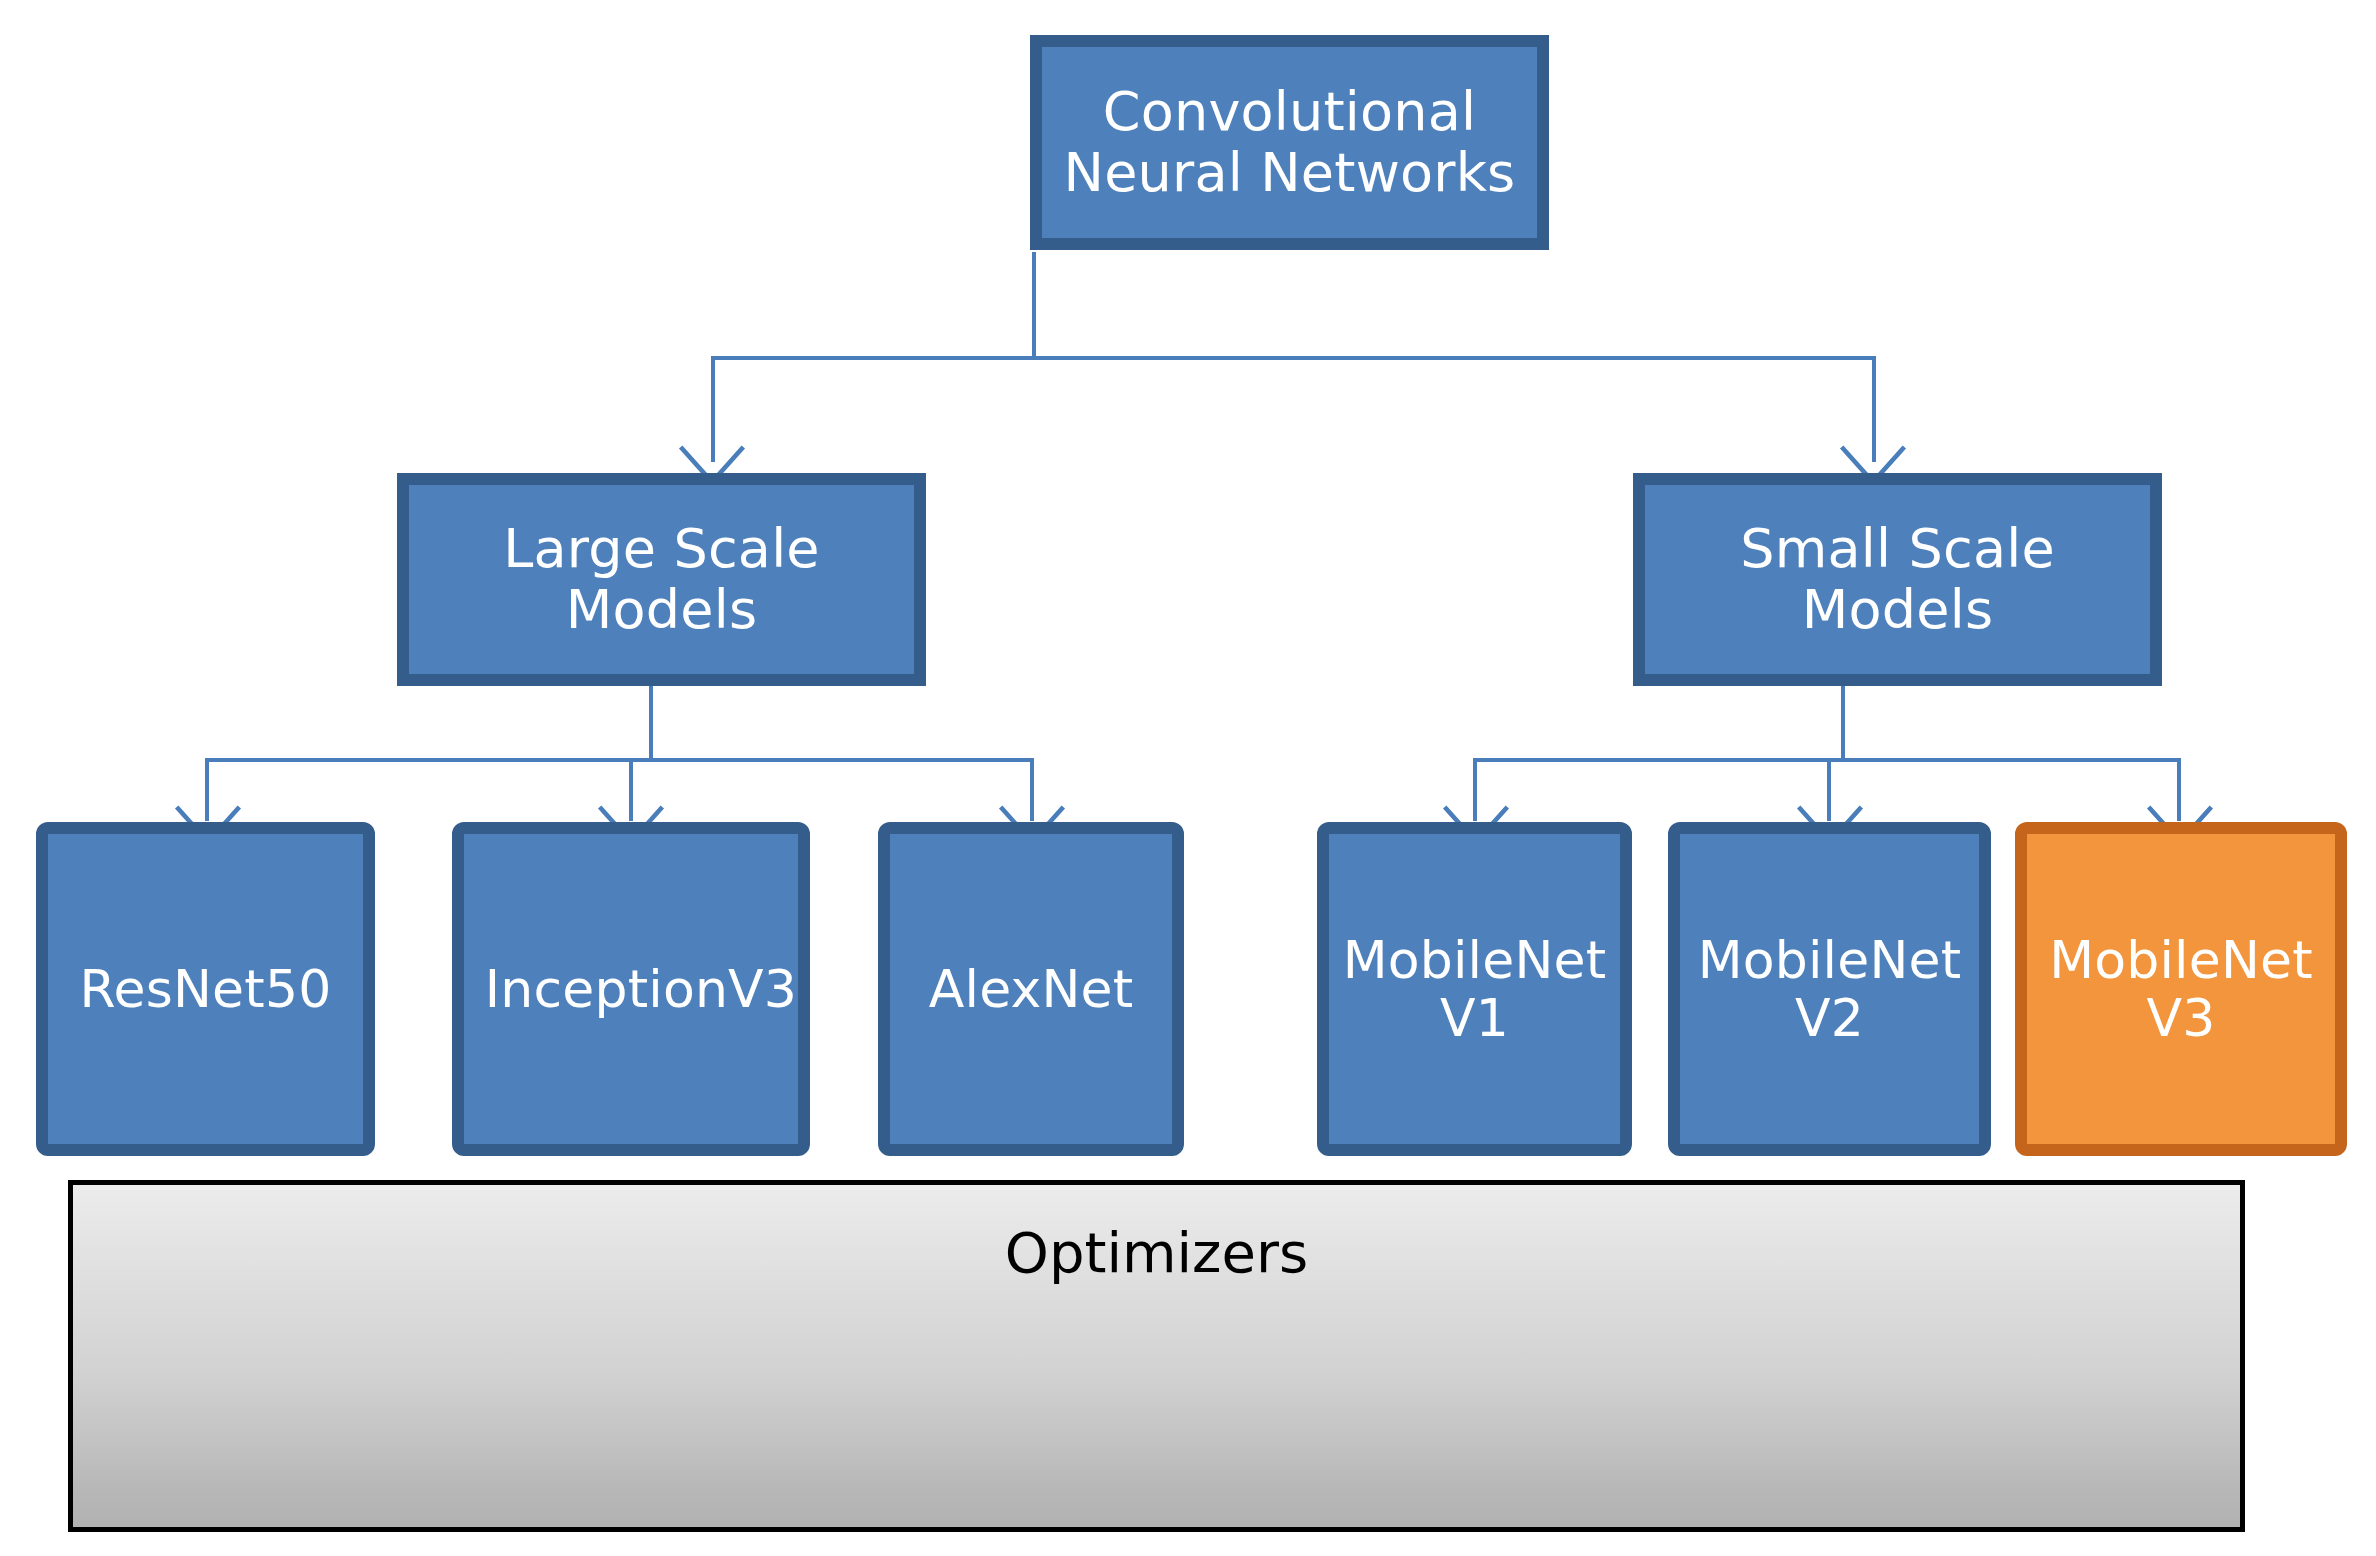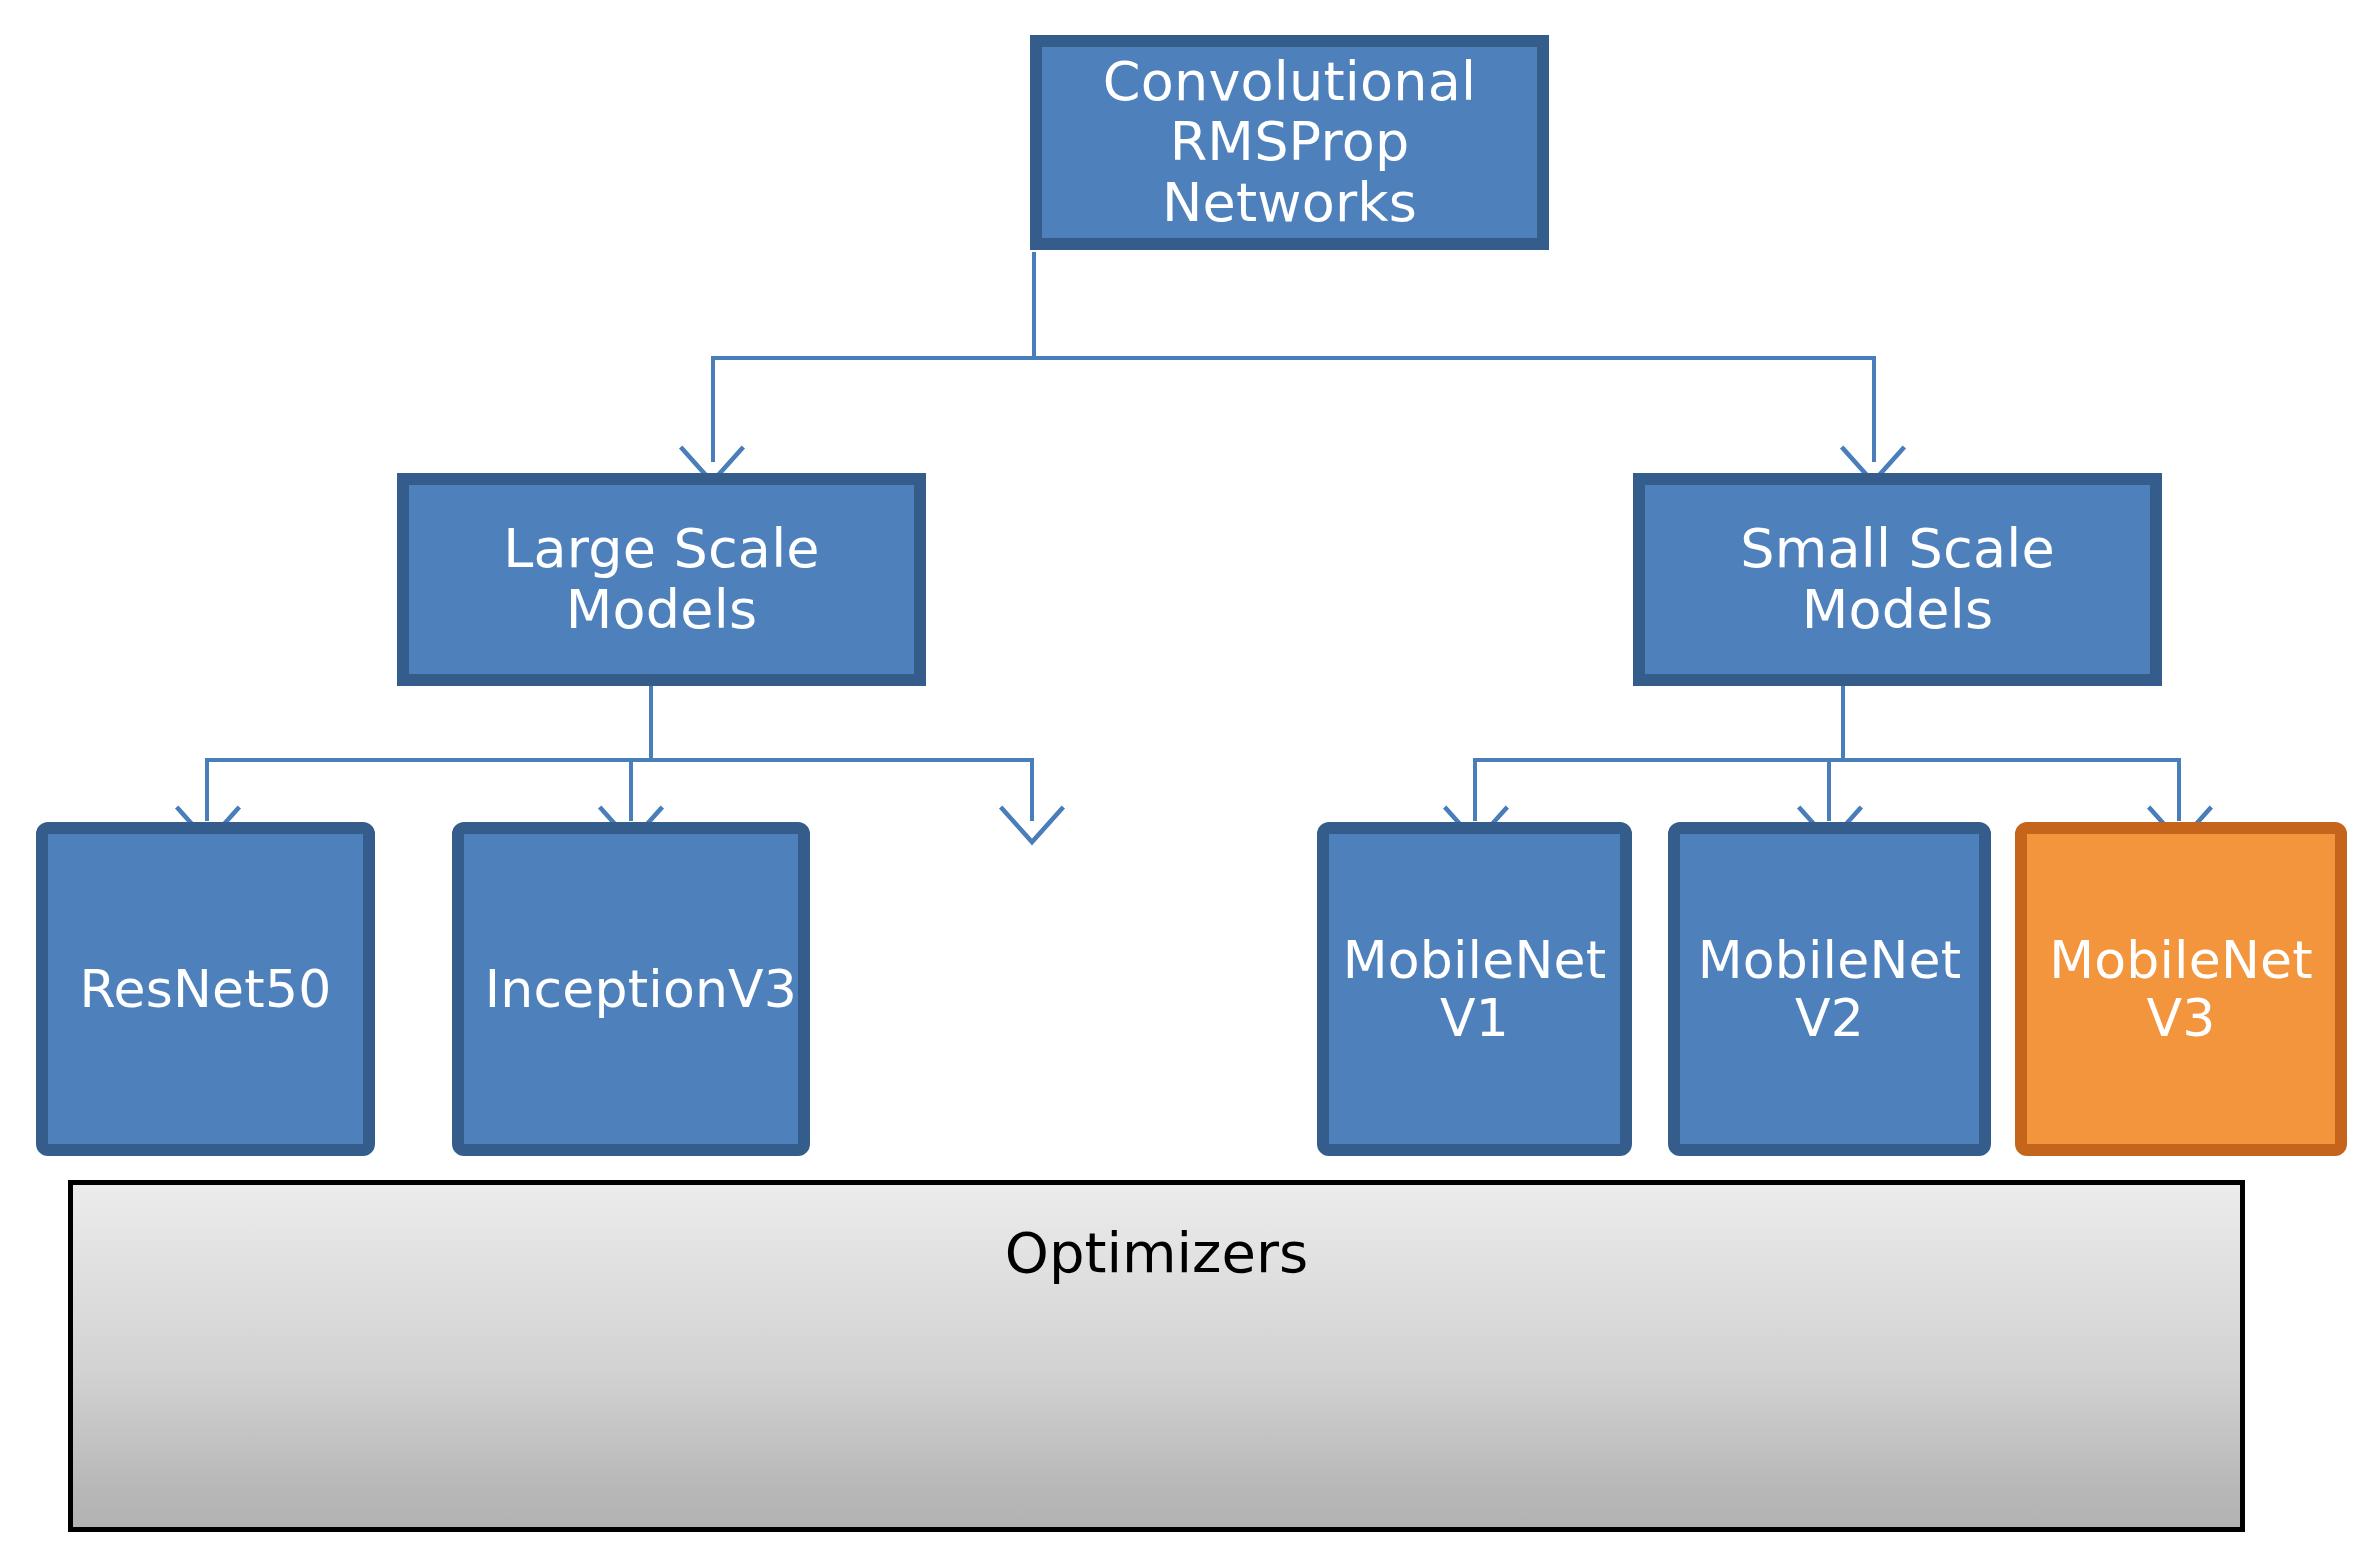--- a/index.html
+++ b/index.html
@@ -136,39 +136,42 @@
   </svg>
   <svg class="arrow" style="left:1795px; top:803px;" width="70" height="43" viewBox="0 0 76 46">
     <path d="M4 4 L38 42 L72 4" fill="none" stroke="#4A7EBB" stroke-width="5"></path>
   </svg>
   <svg class="arrow" style="left:2145px; top:803px;" width="70" height="43" viewBox="0 0 76 46">
     <path d="M4 4 L38 42 L72 4" fill="none" stroke="#4A7EBB" stroke-width="5"></path>
   </svg>
 
   <div class="node blue node-root" style="left:1030px; top:35px; width:519px; height:215px;">
     <span>Convolutional
-RMSProp Networks</span>
+Neural Networks</span>
   </div>
 
   <div class="node blue node-level2" style="left:397px; top:473px; width:529px; height:213px;">
     <span>Large Scale Models</span>
   </div>
 
   <div class="node blue node-level2" style="left:1633px; top:473px; width:529px; height:213px;">
     <span>Small Scale Models</span>
   </div>
 
   <div class="node blue node-leaf" style="left:36px; top:822px; width:339px; height:334px;">
     <span>ResNet50</span>
   </div>
 
   <div class="node blue node-leaf" style="left:452px; top:822px; width:358px; height:334px;padding-left:20px;">
     <span>InceptionV3</span>
   </div>
 
+  <div class="node blue node-leaf" style="left:878px; top:822px; width:306px; height:334px;">
+    <span>AlexNet</span>
+  </div>
 
   <div class="node blue node-leaf" style="left:1317px; top:822px; width:315px; height:334px;">
     <span>MobileNet
 V1</span>
   </div>
 
   <div class="node blue node-leaf" style="left:1668px; top:822px; width:323px; height:334px;">
     <span>MobileNet
 V2</span>
   </div>

